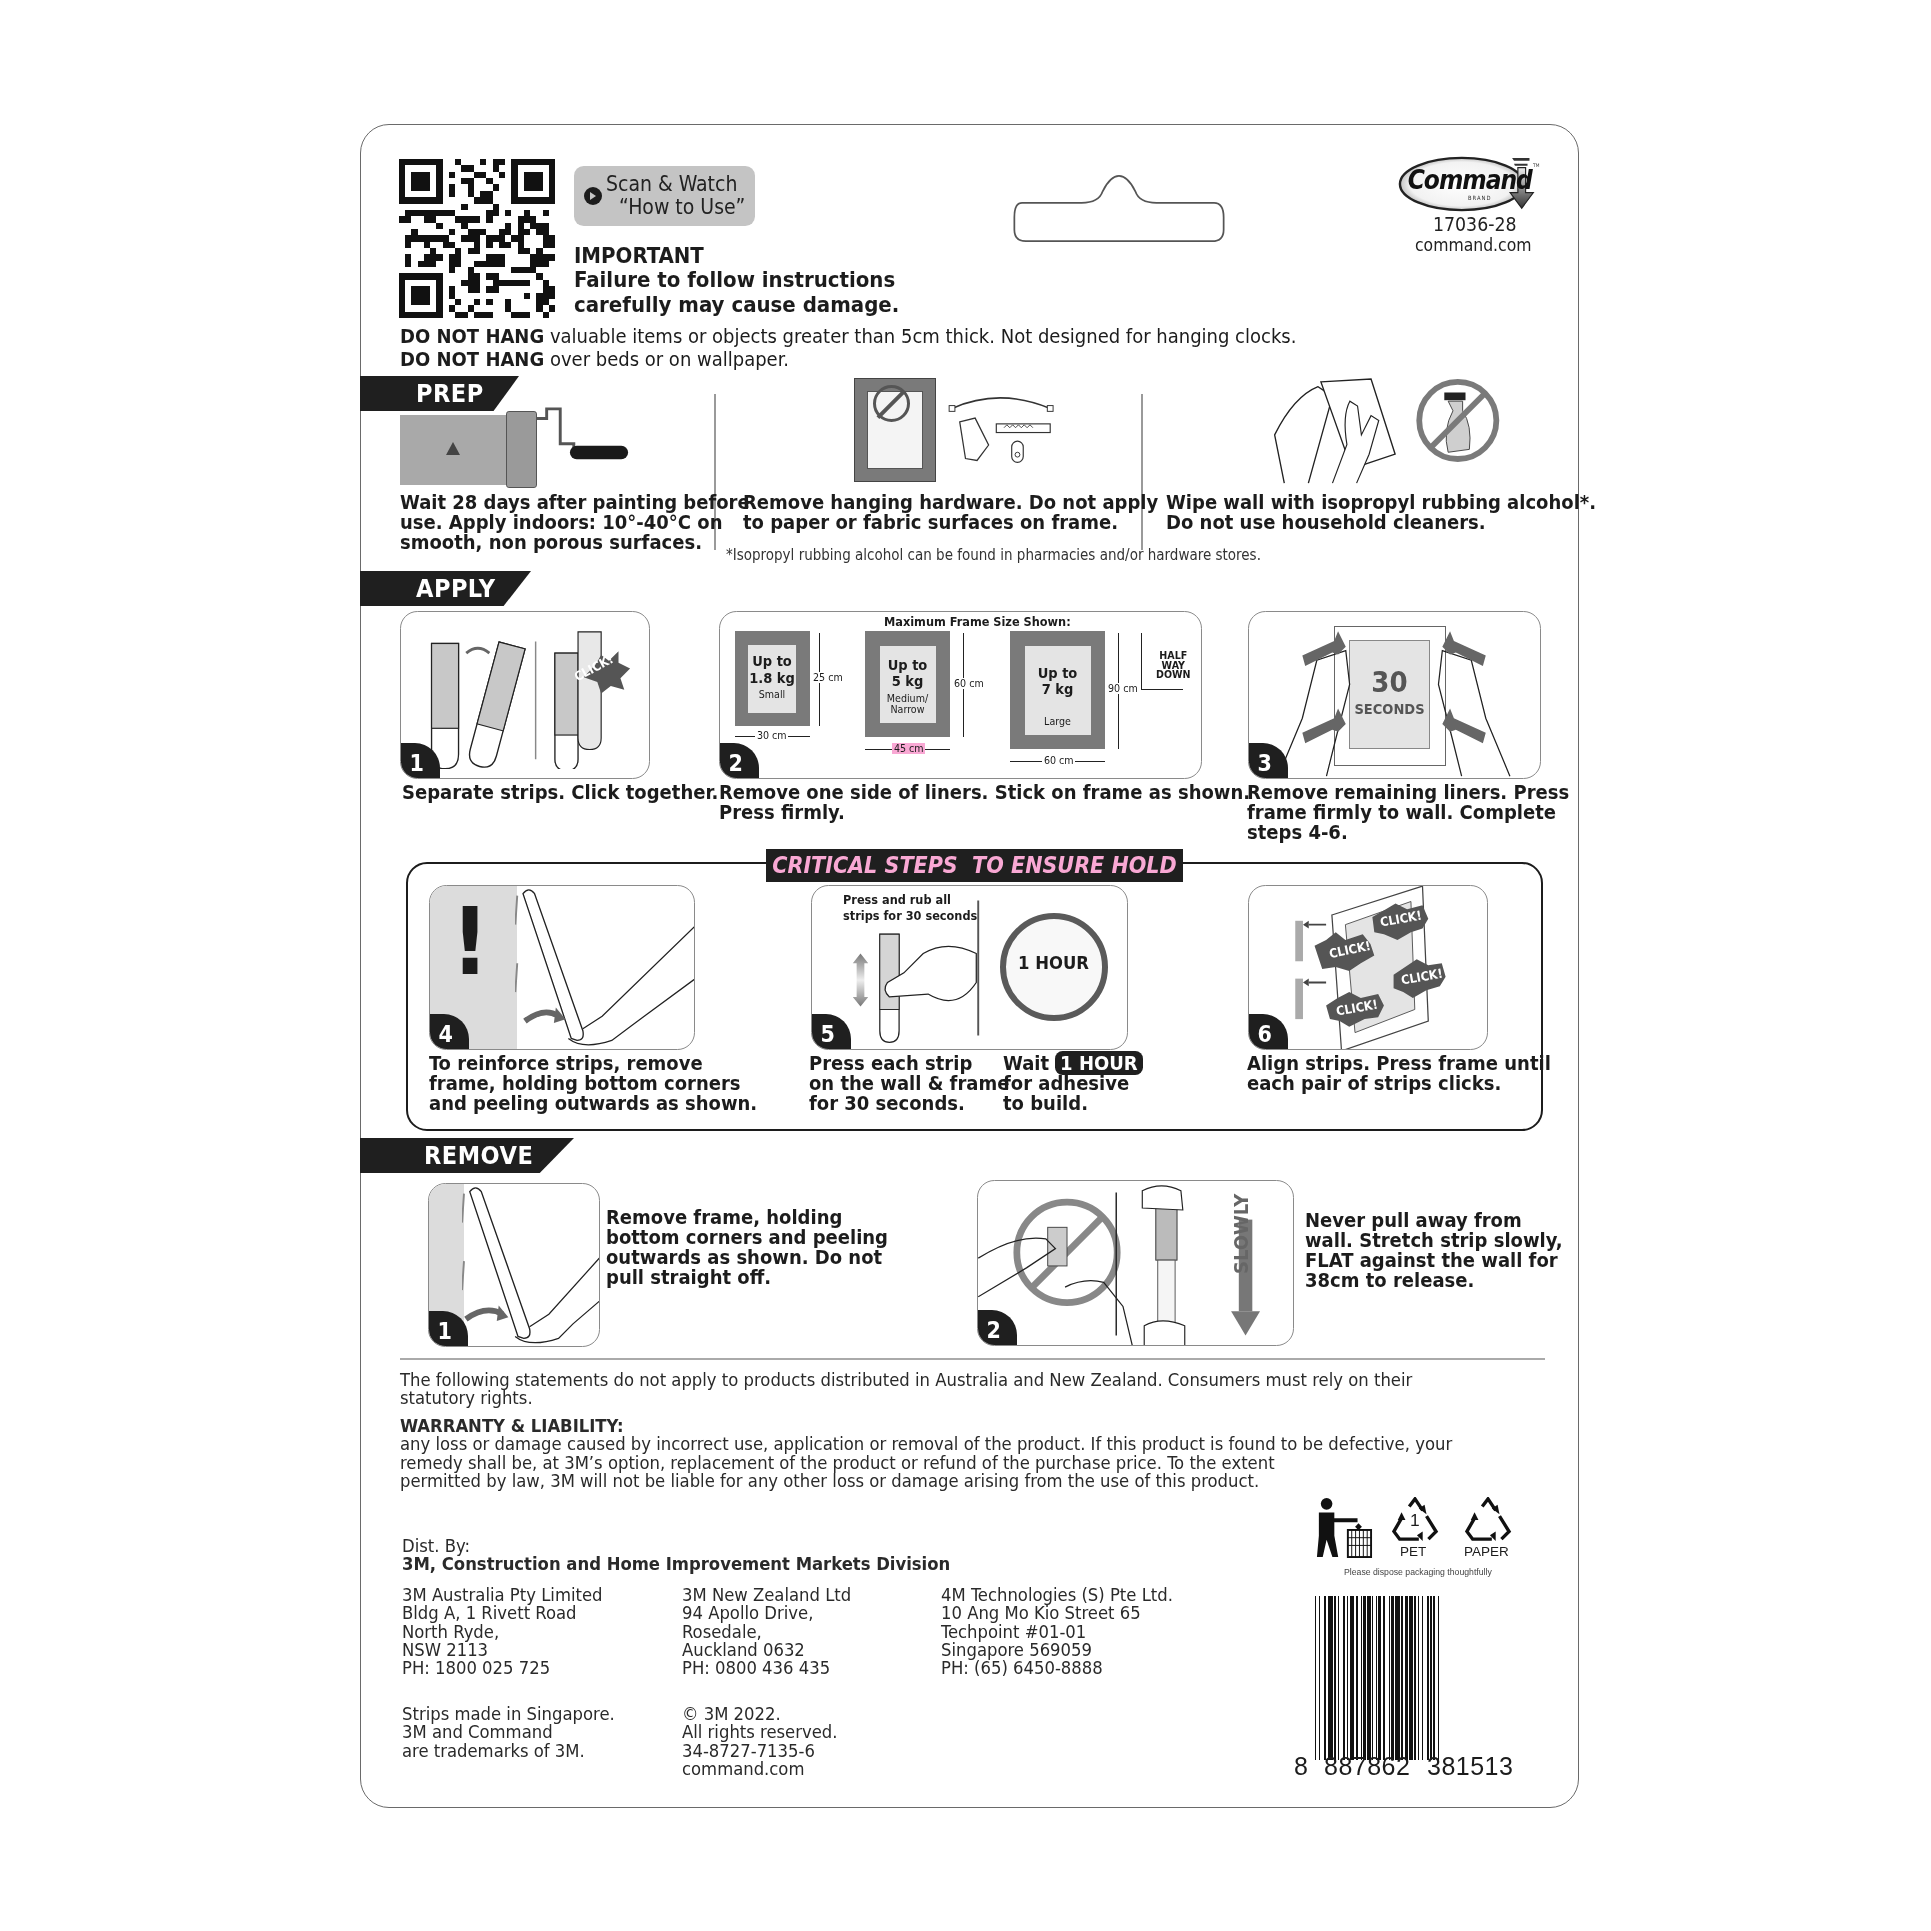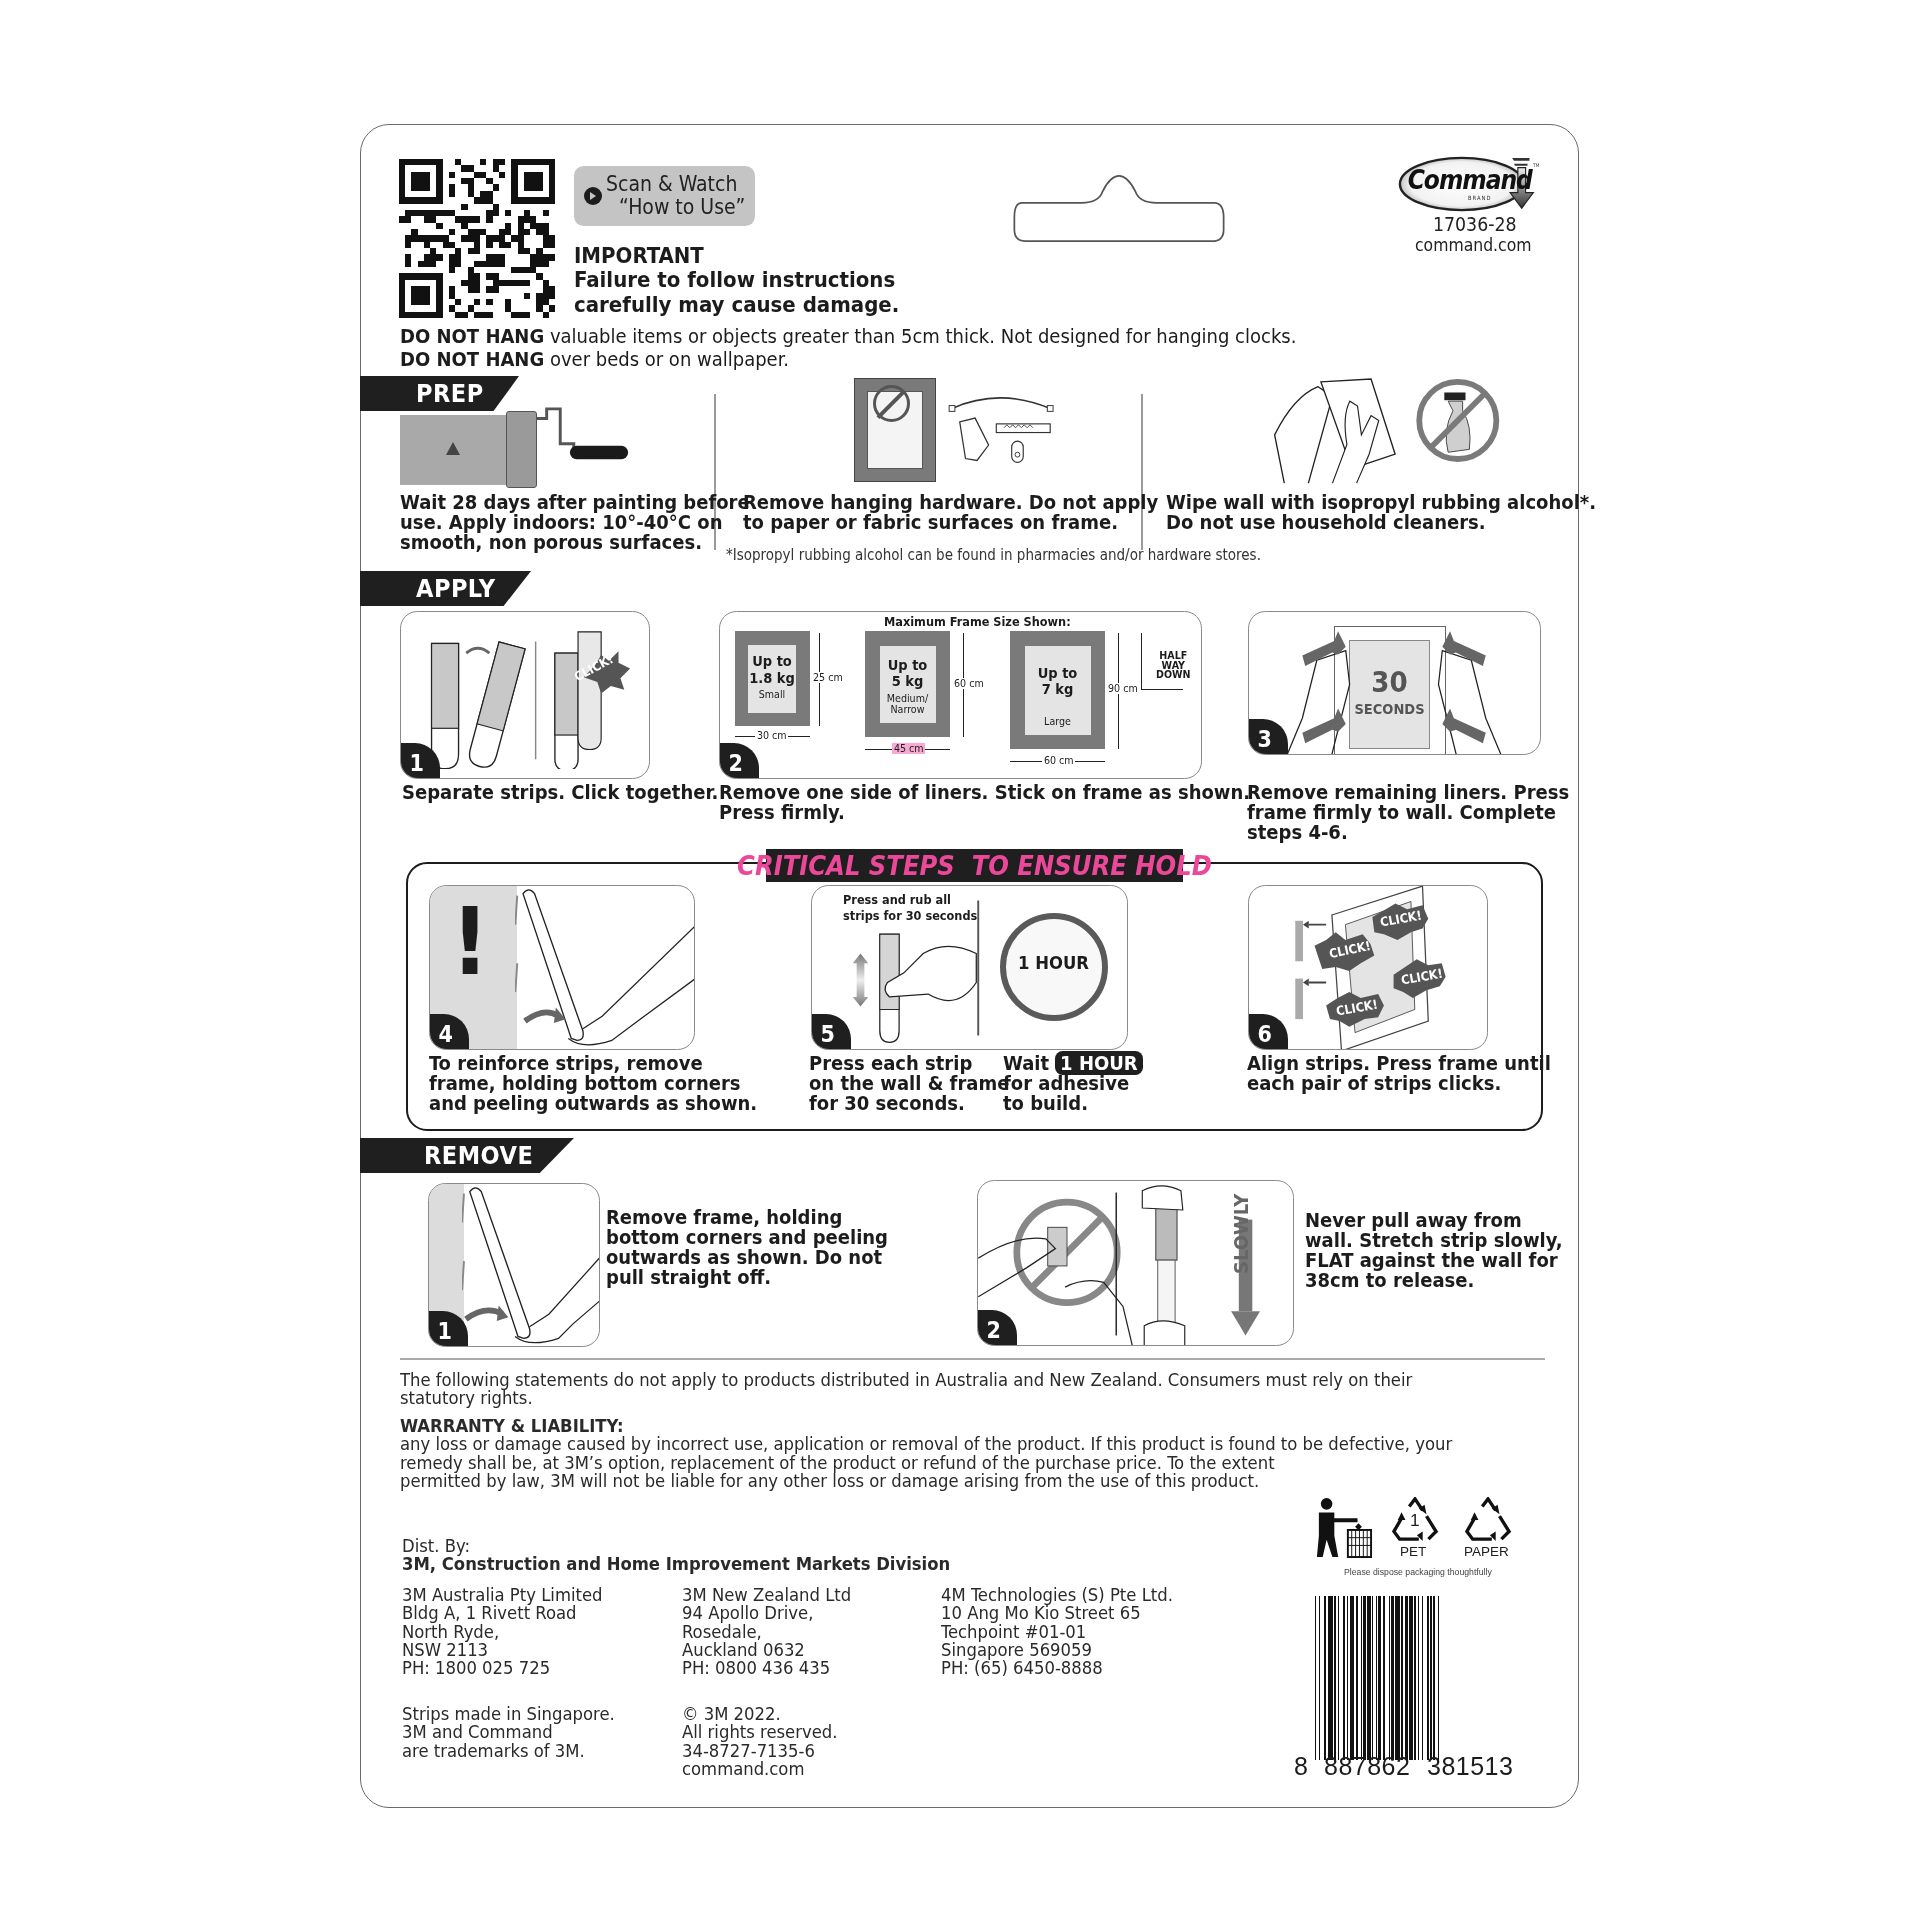--- a/index.html
+++ b/index.html
@@ -824,21 +824,21 @@
   <div class="abs" style="left:421px; top:21px; width:1.4px; height:56px; background:#222;"></div>
   <div class="abs" style="left:421px; top:77px; width:42px; height:1.4px; background:#222;"></div>
   <div class="abs t b" style="left:436px; top:39px; font-size:10.6px; line-height:9.7px; text-align:center;">
     <div>HALF</div>
       <div>WAY</div>
       <div>DOWN</div>
   </div>
   <div class="badge">2</div>
 </div>
 
-<div class="abs panel" style="left:1248px; top:611px; width:293px; height:144px;">
+<div class="abs panel" style="left:1248px; top:611px; width:293px; height:168px;">
   <div class="abs" style="left:85px; top:13.5px; width:112px; height:140px; border:1.4px solid #666; background:#fff;">
     <div class="abs inner-light" style="left:13.5px; top:13.5px; width:81px; height:109px; border:1px solid #888;"></div>
   </div>
   <div class="abs t b" style="left:98px; top:56px; width:85px; text-align:center; font-size:29px; color:#555;">30</div>
   <div class="abs t b" style="left:98px; top:90px; width:85px; text-align:center; font-size:14.5px; color:#555;">SECONDS</div>
   <svg class="abs" style="left:0; top:0;" width="293" height="168" viewBox="0 0 303 174">
     <path d="M30,170 L55,110 L70,50 L100,40 L104,75 L90,130 L80,170" fill="none" stroke="#222" stroke-width="1.3"></path>
     <path d="M270,170 L245,110 L230,50 L200,40 L196,75 L210,130 L220,170" fill="none" stroke="#222" stroke-width="1.3"></path>
     <polygon points="55,45 88,30 92,20 100,36 92,44 86,42 58,56" fill="#666"></polygon>
     <polygon points="245,45 212,30 208,20 200,36 208,44 214,42 242,56" fill="#666"></polygon>
@@ -855,21 +855,21 @@
   <div class="t">Remove one side of liners. Stick on frame as shown.</div>
   <div class="t">Press firmly.</div>
 </div>
 <div class="abs step-text" style="left:1247px; top:782px;">
   <div class="t">Remove remaining liners. Press</div>
   <div class="t">frame firmly to wall. Complete</div>
   <div class="t">steps 4-6.</div>
 </div>
 
 <div class="abs" style="left:406px; top:862px; width:1137px; height:269px; border:2.4px solid #1c1c1c; border-radius:21px;"></div>
-<div class="abs t b" style="left:766px; top:849px; width:417px; height:33px; background:#1f1f1f; color:#ec4899; font-size:27px; font-style:italic; display:flex; align-items:center; justify-content:center; white-space:pre;">CRITICAL STEPS  TO ENSURE HOLD</div>
+<div class="abs t b" style="left:766px; top:849px; width:417px; height:33px; background:#1f1f1f; color:#f9a8d4; font-size:23px; font-style:italic; display:flex; align-items:center; justify-content:center; white-space:pre;">CRITICAL STEPS  TO ENSURE HOLD</div>
 
 <div class="abs panel" style="left:429px; top:885px; width:266px; height:165px;">
   <div class="abs" style="left:0; top:0; width:87px; height:165px; background:#dcdcdc;"></div>
   <div class="abs t b" style="left:21px; top:9.7px; font-size:93px; color:#1c1c1c;">!</div>
   <svg class="abs" style="left:85px; top:0;" width="182" height="165" viewBox="0 0 188 171">
     <path d="M2,10 L0,40 M2,80 L0,110" stroke="#888" stroke-width="2"></path>
     <path d="M8,8 Q14,0 20,8 L70,150 Q72,160 64,160 L58,158 Z" fill="#fff" stroke="#222" stroke-width="1.4"></path>
     <path d="M10,140 Q30,125 45,135" fill="none" stroke="#666" stroke-width="6"></path>
     <polygon points="42,126 52,138 40,142" fill="#666"></polygon>
     <path d="M55,158 Q70,170 100,160 L120,145 L188,95 M70,148 L90,135 L188,40" fill="none" stroke="#222" stroke-width="1.3"></path>

